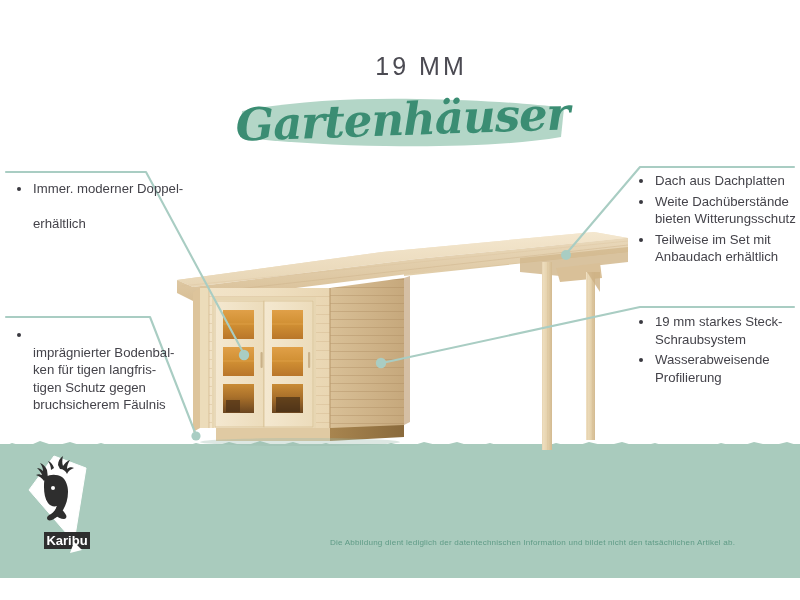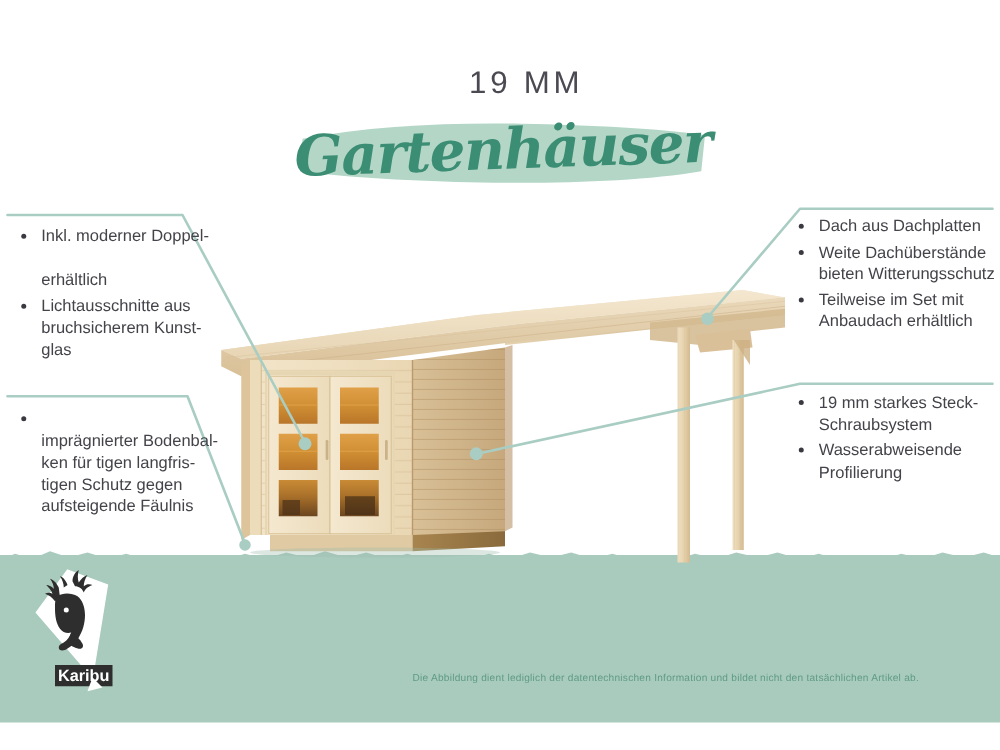--- a/index.html
+++ b/index.html
@@ -239,36 +239,33 @@
     <g fill="#a9cdc3">
       <circle cx="244" cy="355" r="5.2"></circle>
       <circle cx="196" cy="436" r="4.6"></circle>
       <circle cx="566" cy="255" r="5"></circle>
       <circle cx="381" cy="363" r="5.2"></circle>
     </g>
   </svg>
 
   <div class="callout cl-tl">
     <ul>
-      <li><span>Inkl. moderner Doppel-</span><br>
+      <li><span>Immer. moderner Doppel-</span><br>
         <br>
         <span>erhältlich</span></li>
-      <li><span>Lichtausschnitte aus</span><br>
-        <span>bruchsicherem Kunst-</span><br>
-        <span>glas</span></li>
     </ul>
   </div>
 
   <div class="callout cl-bl">
     <ul>
       <li><br>
         <span>imprägnierter Bodenbal-</span><br>
         <span>ken für tigen langfris-</span><br>
         <span>tigen Schutz gegen</span><br>
-        <span>aufsteigende Fäulnis</span></li>
+        <span>bruchsicherem Fäulnis</span></li>
     </ul>
   </div>
 
   <div class="callout cl-tr">
     <ul>
       <li>Dach aus Dachplatten</li>
       <li>Weite Dachüberstände bieten Witterungsschutz</li>
       <li>Teilweise im Set mit Anbaudach erhältlich</li>
     </ul>
   </div>

